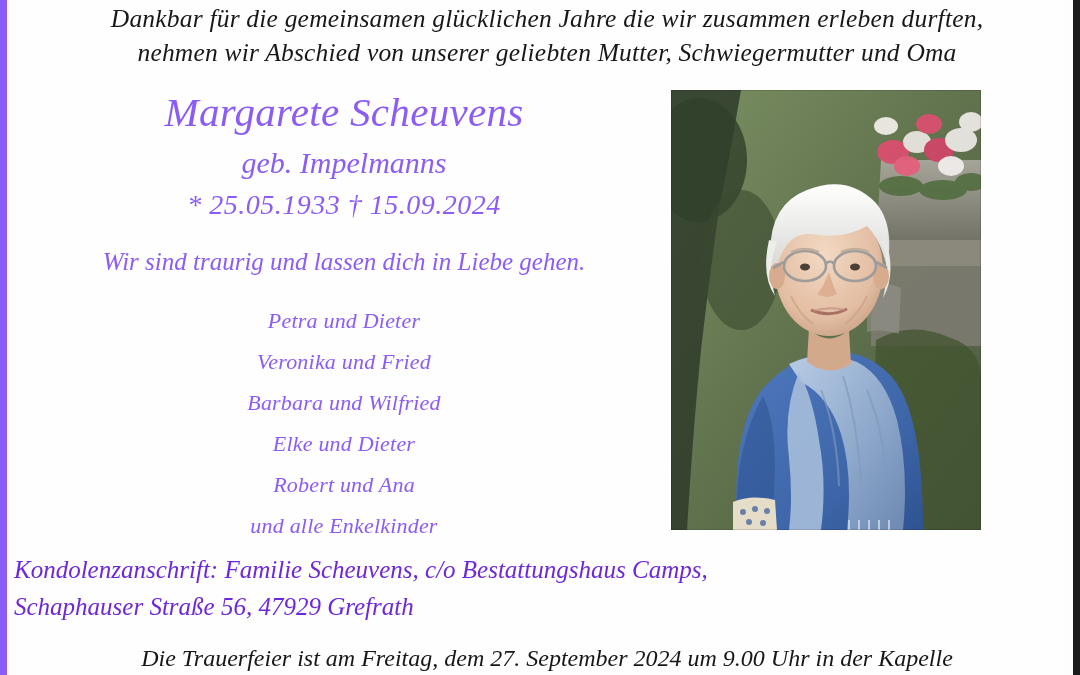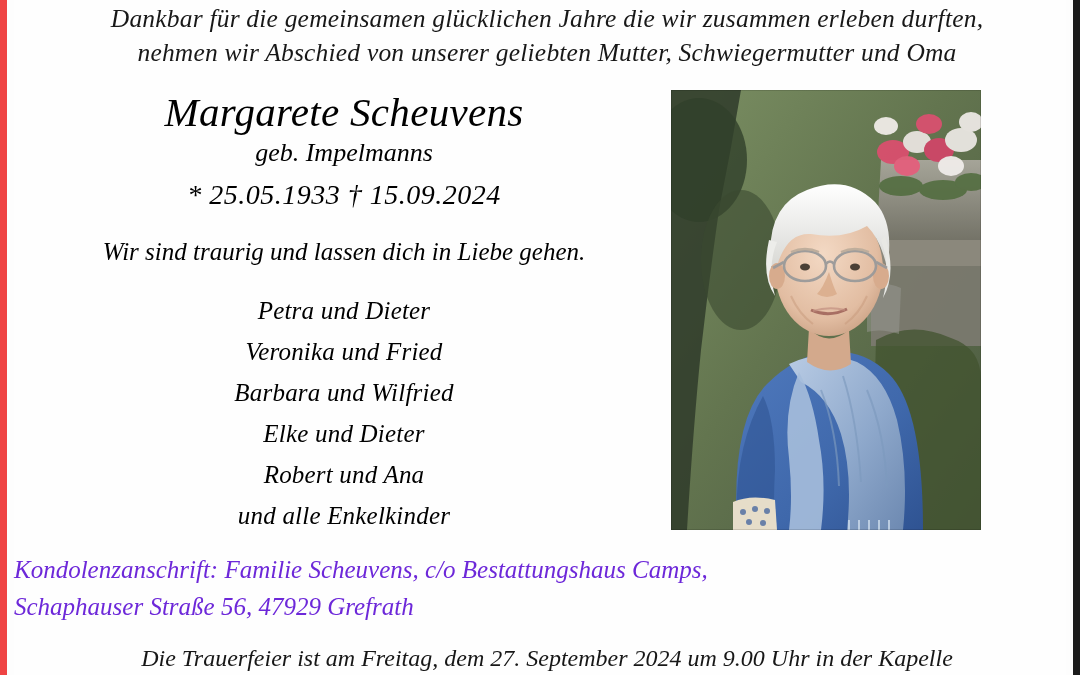--- a/index.html
+++ b/index.html
@@ -12,21 +12,21 @@
     height: 675px;
     overflow: hidden;
     font-family: "Liberation Serif", serif;
   }
   .obituary {
     position: relative;
     width: 1080px;
     height: 675px;
     box-sizing: border-box;
     background: #fdfdfd;
-    border-left: 7px solid #ef4444;
+    border-left: 7px solid #8b5cf6;
     border-right: 7px solid #1b1b1b;
     overflow: hidden;
   }
   .inner {
     position: absolute;
     left: 7px;
     right: 7px;
     top: 0;
     bottom: 0;
     background: #fefefe;
@@ -45,52 +45,53 @@
   .lead.l1 { top: 2px; }
   .lead.l2 { top: 36px; }
 
   .left-block {
     position: absolute;
     left: 0;
     top: 86px;
     width: 660px;
     text-align: center;
     font-style: italic;
-    color: #000000;
+    color: #8b5cf6;
   }
   .name {
     font-size: 41px;
     line-height: 52px;
     letter-spacing: 0.3px;
     margin: 0;
     font-style: italic;
     font-weight: 400;
   }
   .maiden {
-    font-size: 26px;
+    font-size: 30px;
     line-height: 30px;
+    margin-top: 10px;
   }
   .dates {
     font-size: 28px;
     line-height: 32px;
     margin-top: 11px;
     letter-spacing: 0.5px;
     font-style: italic;
   }
   .farewell {
     font-size: 25px;
     line-height: 33px;
     margin-top: 24px;
     font-style: italic;
   }
   .mourners {
     margin-top: 22px;
   }
   .mourner {
-    font-size: 25px;
+    font-size: 22px;
     line-height: 41px;
     font-style: italic;
     letter-spacing: 0.2px;
   }
   .condolence {
     position: absolute;
     left: 0;
     top: 551px;
     width: 1066px;
     text-align: left;

